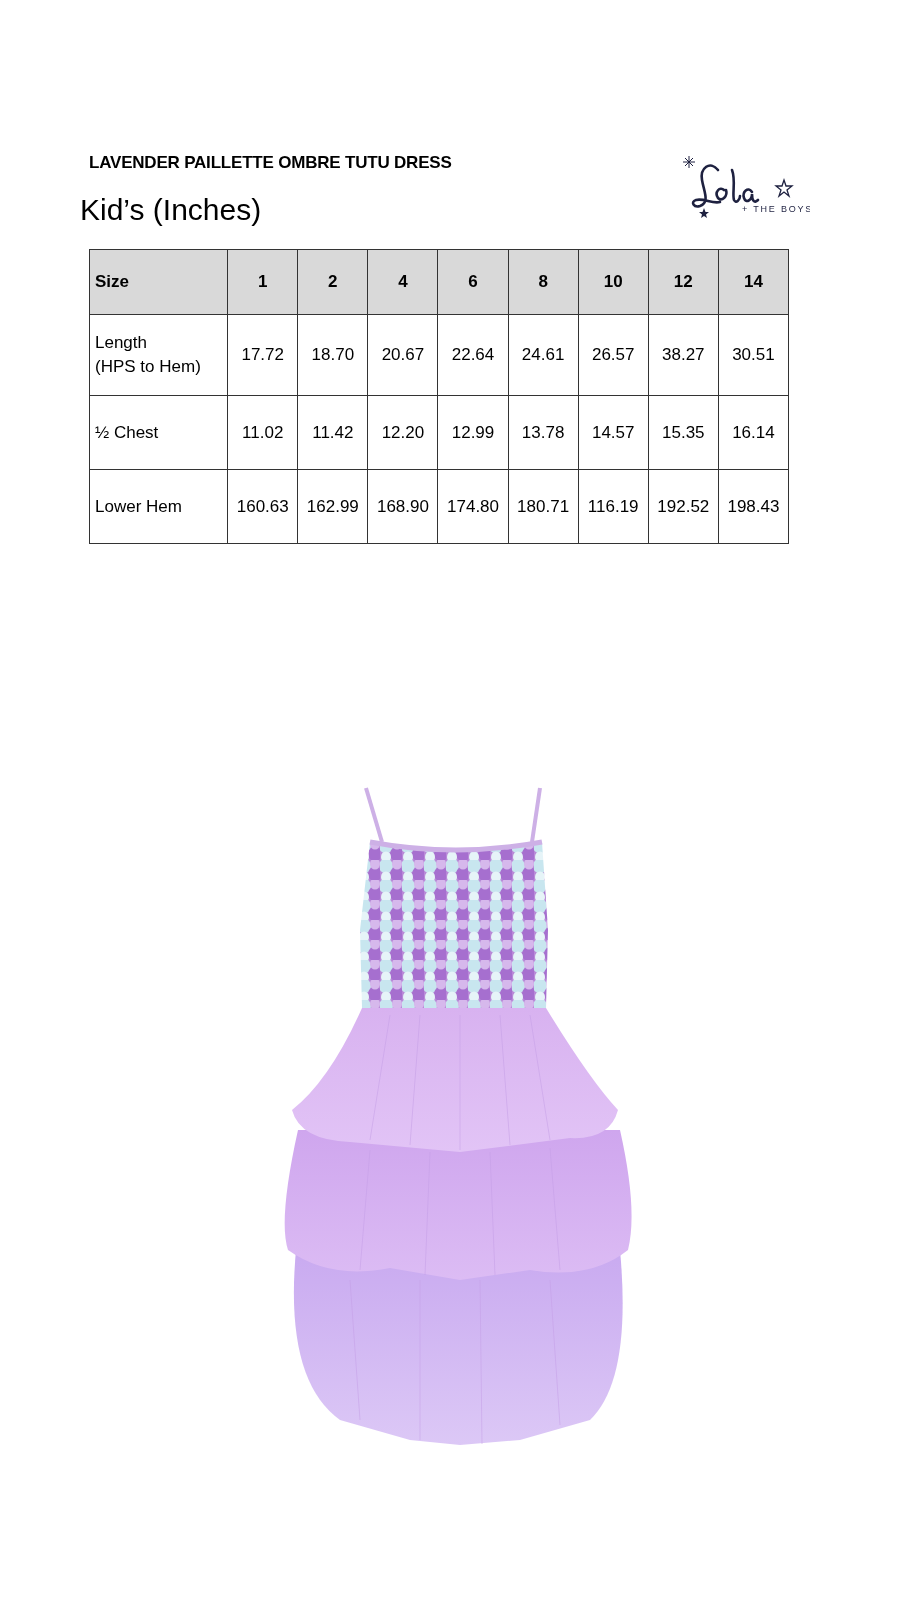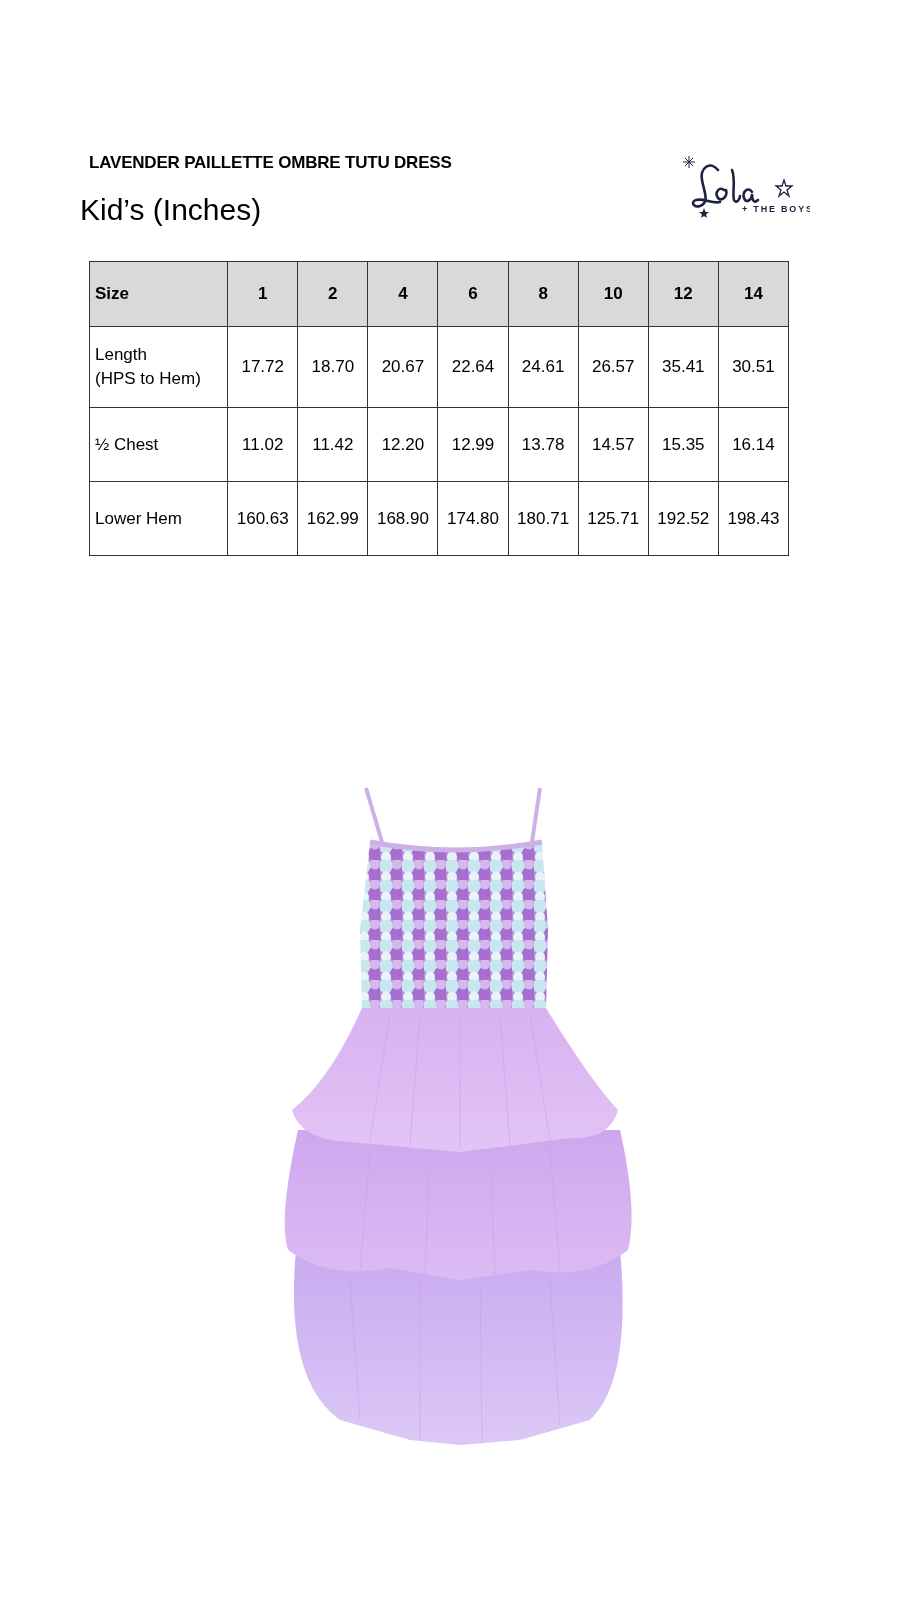--- a/index.html
+++ b/index.html
@@ -1,20 +1,20 @@
 <!DOCTYPE html>
 <html><head>
   <meta charset="utf-8">
   <style>
     html, body { margin: 0; padding: 0; background: #ffffff; }
     body { width: 900px; height: 1599px; position: relative; overflow: hidden; font-family: "Liberation Sans", sans-serif; color: #000; }
     .title { position: absolute; left: 89px; top: 153px; font-size: 17px; font-weight: bold; letter-spacing: -0.2px; white-space: nowrap; }
     .subtitle { position: absolute; left: 80px; top: 193px; font-size: 30px; white-space: nowrap; }
-    .logo { position: absolute; left: 680px; top: 150px; width: 130px; height: 75px; font-weight: bold; }
-    table.sizes { position: absolute; left: 89px; top: 261px; border-collapse: collapse; table-layout: fixed; width: 700px; }
+    .logo { position: absolute; left: 680px; top: 150px; width: 130px; height: 75px; }
+    table.sizes { position: absolute; left: 89px; top: 249px; border-collapse: collapse; table-layout: fixed; width: 700px; }
     table.sizes td, table.sizes th { border: 1.3px solid #333; font-size: 17px; text-align: center; vertical-align: middle; padding: 0; }
     table.sizes th { background: #d9d9d9; font-weight: bold; height: 64px; }
     table.sizes th.first, table.sizes td.first { text-align: left; padding-left: 5px; }
     col.c0 { width: 138px; }
     col.cn { width: 70px; }
     tr.r-length td { height: 80px; line-height: 24px; text-align: center; }
     tr.r-std td { height: 73px; text-align: center; }
     .dress { position: absolute; left: 270px; top: 780px; width: 380px; height: 680px; }
   </style>
 </head>
@@ -65,42 +65,42 @@
   </thead>
   <tbody>
     <tr class="r-length">
       <td class="first"><span>Length</span><br><span>(HPS to Hem)</span></td>
       <td>17.72</td>
       <td>18.70</td>
       <td>20.67</td>
       <td>22.64</td>
       <td>24.61</td>
       <td>26.57</td>
-      <td>35.41</td>
+      <td>38.27</td>
       <td>30.51</td>
     </tr>
     <tr class="r-std">
       <td class="first">½ Chest</td>
       <td>11.02</td>
       <td>11.42</td>
       <td>12.20</td>
       <td>12.99</td>
       <td>13.78</td>
       <td>14.57</td>
       <td>15.35</td>
       <td>16.14</td>
     </tr>
     <tr class="r-std">
       <td class="first">Lower Hem</td>
       <td>160.63</td>
       <td>162.99</td>
       <td>168.90</td>
       <td>174.80</td>
       <td>180.71</td>
-      <td>125.71</td>
+      <td>116.19</td>
       <td>192.52</td>
       <td>198.43</td>
     </tr>
   </tbody>
 </table>
 
 <div class="dress">
   <svg width="380" height="680" viewBox="0 0 380 680">
     <defs>
       <linearGradient id="tulle1" x1="0" y1="0" x2="0" y2="1">

